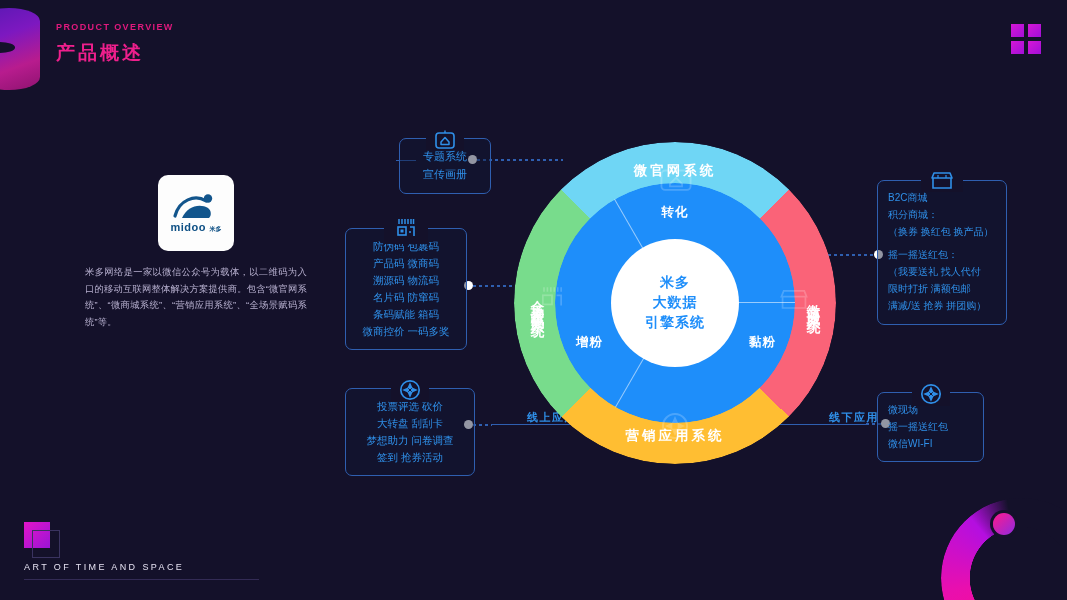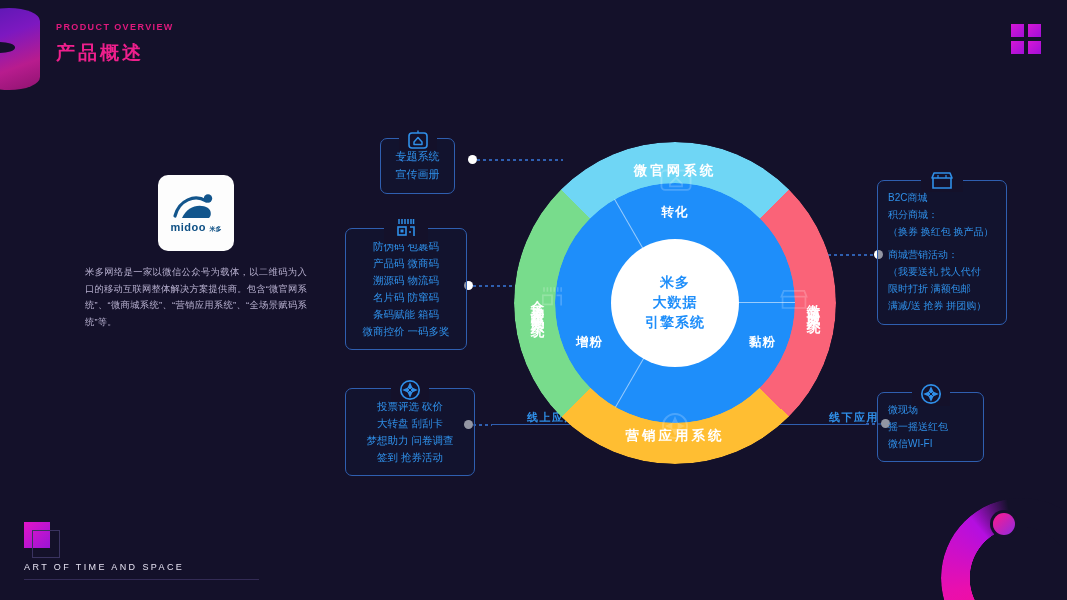--- a/index.html
+++ b/index.html
@@ -120,21 +120,21 @@
     position: absolute; width: 9px; height: 9px; border-radius: 50%;
     background: #ffffff;
   }
   .dotline {
     position: absolute; height: 2px;
     background-image: repeating-linear-gradient(to right, #2f5fb0 0 3px, transparent 3px 6px);
   }
   .solidline { position: absolute; height: 1px; background: #2f5fb0; }
 
   
-  #box-topic  { left: 380px; top: 138px; width: 75px; }
+  #box-topic  { left: 399px; top: 138px; width: 92px; }
   #box-topic .callout-lines { text-align: center; font-size: 11px; line-height: 1.62; }
 
   #box-code   { left: 345px; top: 228px; width: 122px; }
   #box-code .callout-lines { text-align: center; font-size: 10.5px; line-height: 1.62; }
 
   #box-market { left: 345px; top: 388px; width: 130px; }
   #box-market .callout-lines { text-align: center; font-size: 10.5px; line-height: 1.62; }
 
   #box-b2c    { left: 877px; top: 180px; width: 130px; }
   #box-b2c .callout-lines { text-align: left; font-size: 10px; line-height: 1.68; }
@@ -304,21 +304,21 @@
         <path d="M4 8 L6 3 H22 L24 8 Z" fill="none" stroke="#2f8fe8" stroke-width="1.6" stroke-linejoin="round"></path>
         <path d="M5 8 v10 h18 V8" fill="none" stroke="#2f8fe8" stroke-width="1.6"></path>
         <path d="M10 5 v3 M18 5 v3" stroke="#2f8fe8" stroke-width="1.2"></path>
       </svg>
     </span>
     <div class="callout-lines">
       <div>B2C商城</div>
       <div>积分商城：</div>
       <div>（换券 换红包 换产品）</div>
       <div class="gap"></div>
-      <div>商城营销活动：</div>
+      <div>摇一摇送红包：</div>
       <div>（我要送礼 找人代付</div>
       <div>限时打折 满额包邮</div>
       <div>满减/送 抢券 拼团购）</div>
     </div>
   </div>
 
   <div class="callout" id="box-wifi">
     <span class="notch">
       <svg class="ico" width="24" height="24" viewBox="0 0 24 24">
         <circle cx="12" cy="12" r="9.2" fill="none" stroke="#2f8fe8" stroke-width="1.7"></circle>

